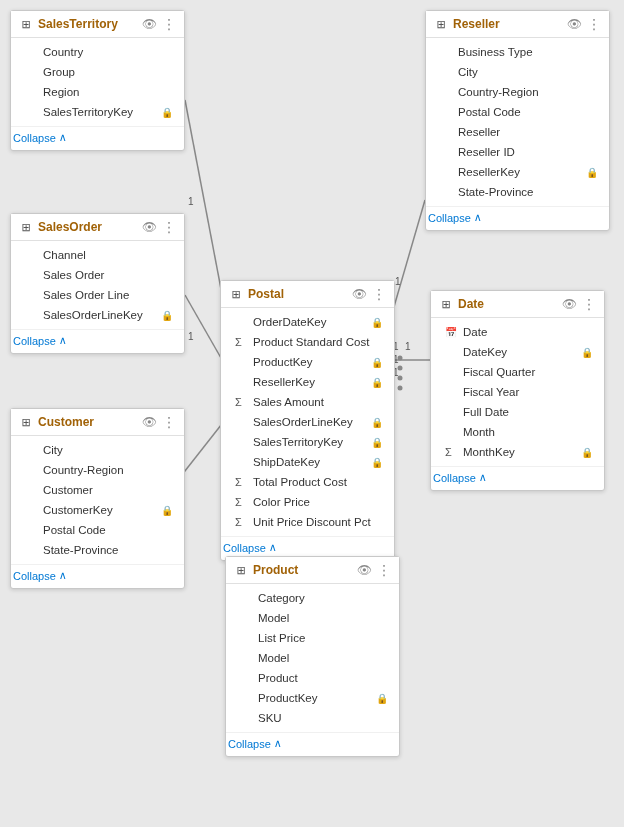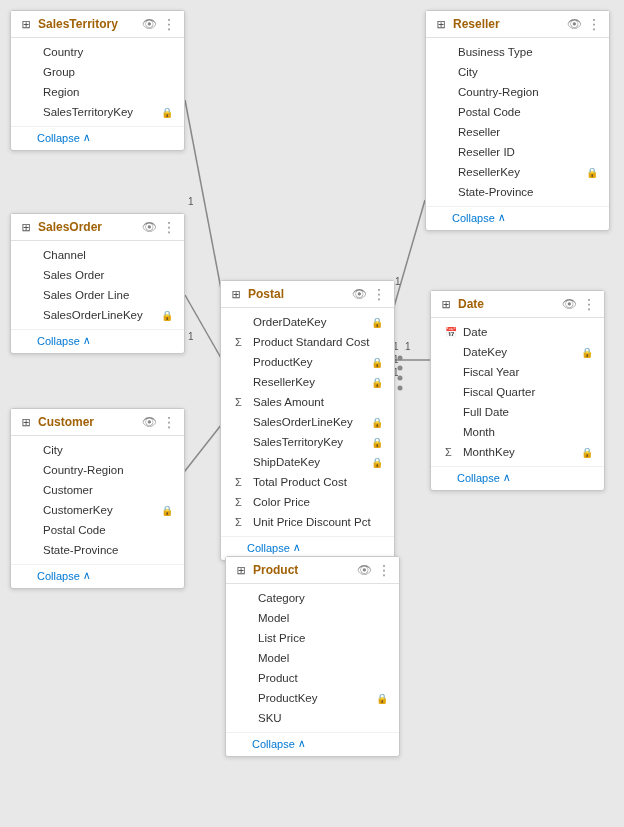--- a/index.html
+++ b/index.html
@@ -79,21 +79,21 @@
       font-size: 11.5px;
       color: #333;
       flex: 1;
     }
     .field-cal-icon {
       color: #aaa;
       font-size: 14px;
       margin-left: 4px;
     }
     .table-collapse {
-      padding: 4px 10px 6px 26px;
+      padding: 4px 10px 6px 2px;
       color: #0078d4;
       font-size: 11px;
       cursor: pointer;
       display: flex;
       align-items: center;
       gap: 3px;
       border-top: 1px solid #f0f0f0;
     }
     
     .connectors {
@@ -403,28 +403,28 @@
         <span class="field-prefix" style="font-size:10px;">📅</span>
         <span class="field-name">Date</span>
       </div>
       <div class="field-row">
         <span class="field-prefix"></span>
         <span class="field-name">DateKey</span>
         <span class="field-cal-icon" style="font-size:10px;color:#aaa;">🔒</span>
       </div>
       <div class="field-row">
         <span class="field-prefix"></span>
+        <span class="field-name">Fiscal Quarter</span>
+      </div>
+      <div class="field-row">
+        <span class="field-prefix"></span>
         <span class="field-name">Fiscal Year</span>
       </div>
       <div class="field-row">
         <span class="field-prefix"></span>
-        <span class="field-name">Fiscal Quarter</span>
-      </div>
-      <div class="field-row">
-        <span class="field-prefix"></span>
         <span class="field-name">Full Date</span>
       </div>
       <div class="field-row">
         <span class="field-prefix"></span>
         <span class="field-name">Month</span>
       </div>
       <div class="field-row">
         <span class="field-prefix" style="color:#555;font-size:11px;">Σ</span>
         <span class="field-name">MonthKey</span>
         <span class="field-cal-icon" style="font-size:10px;color:#aaa;">🔒</span>

